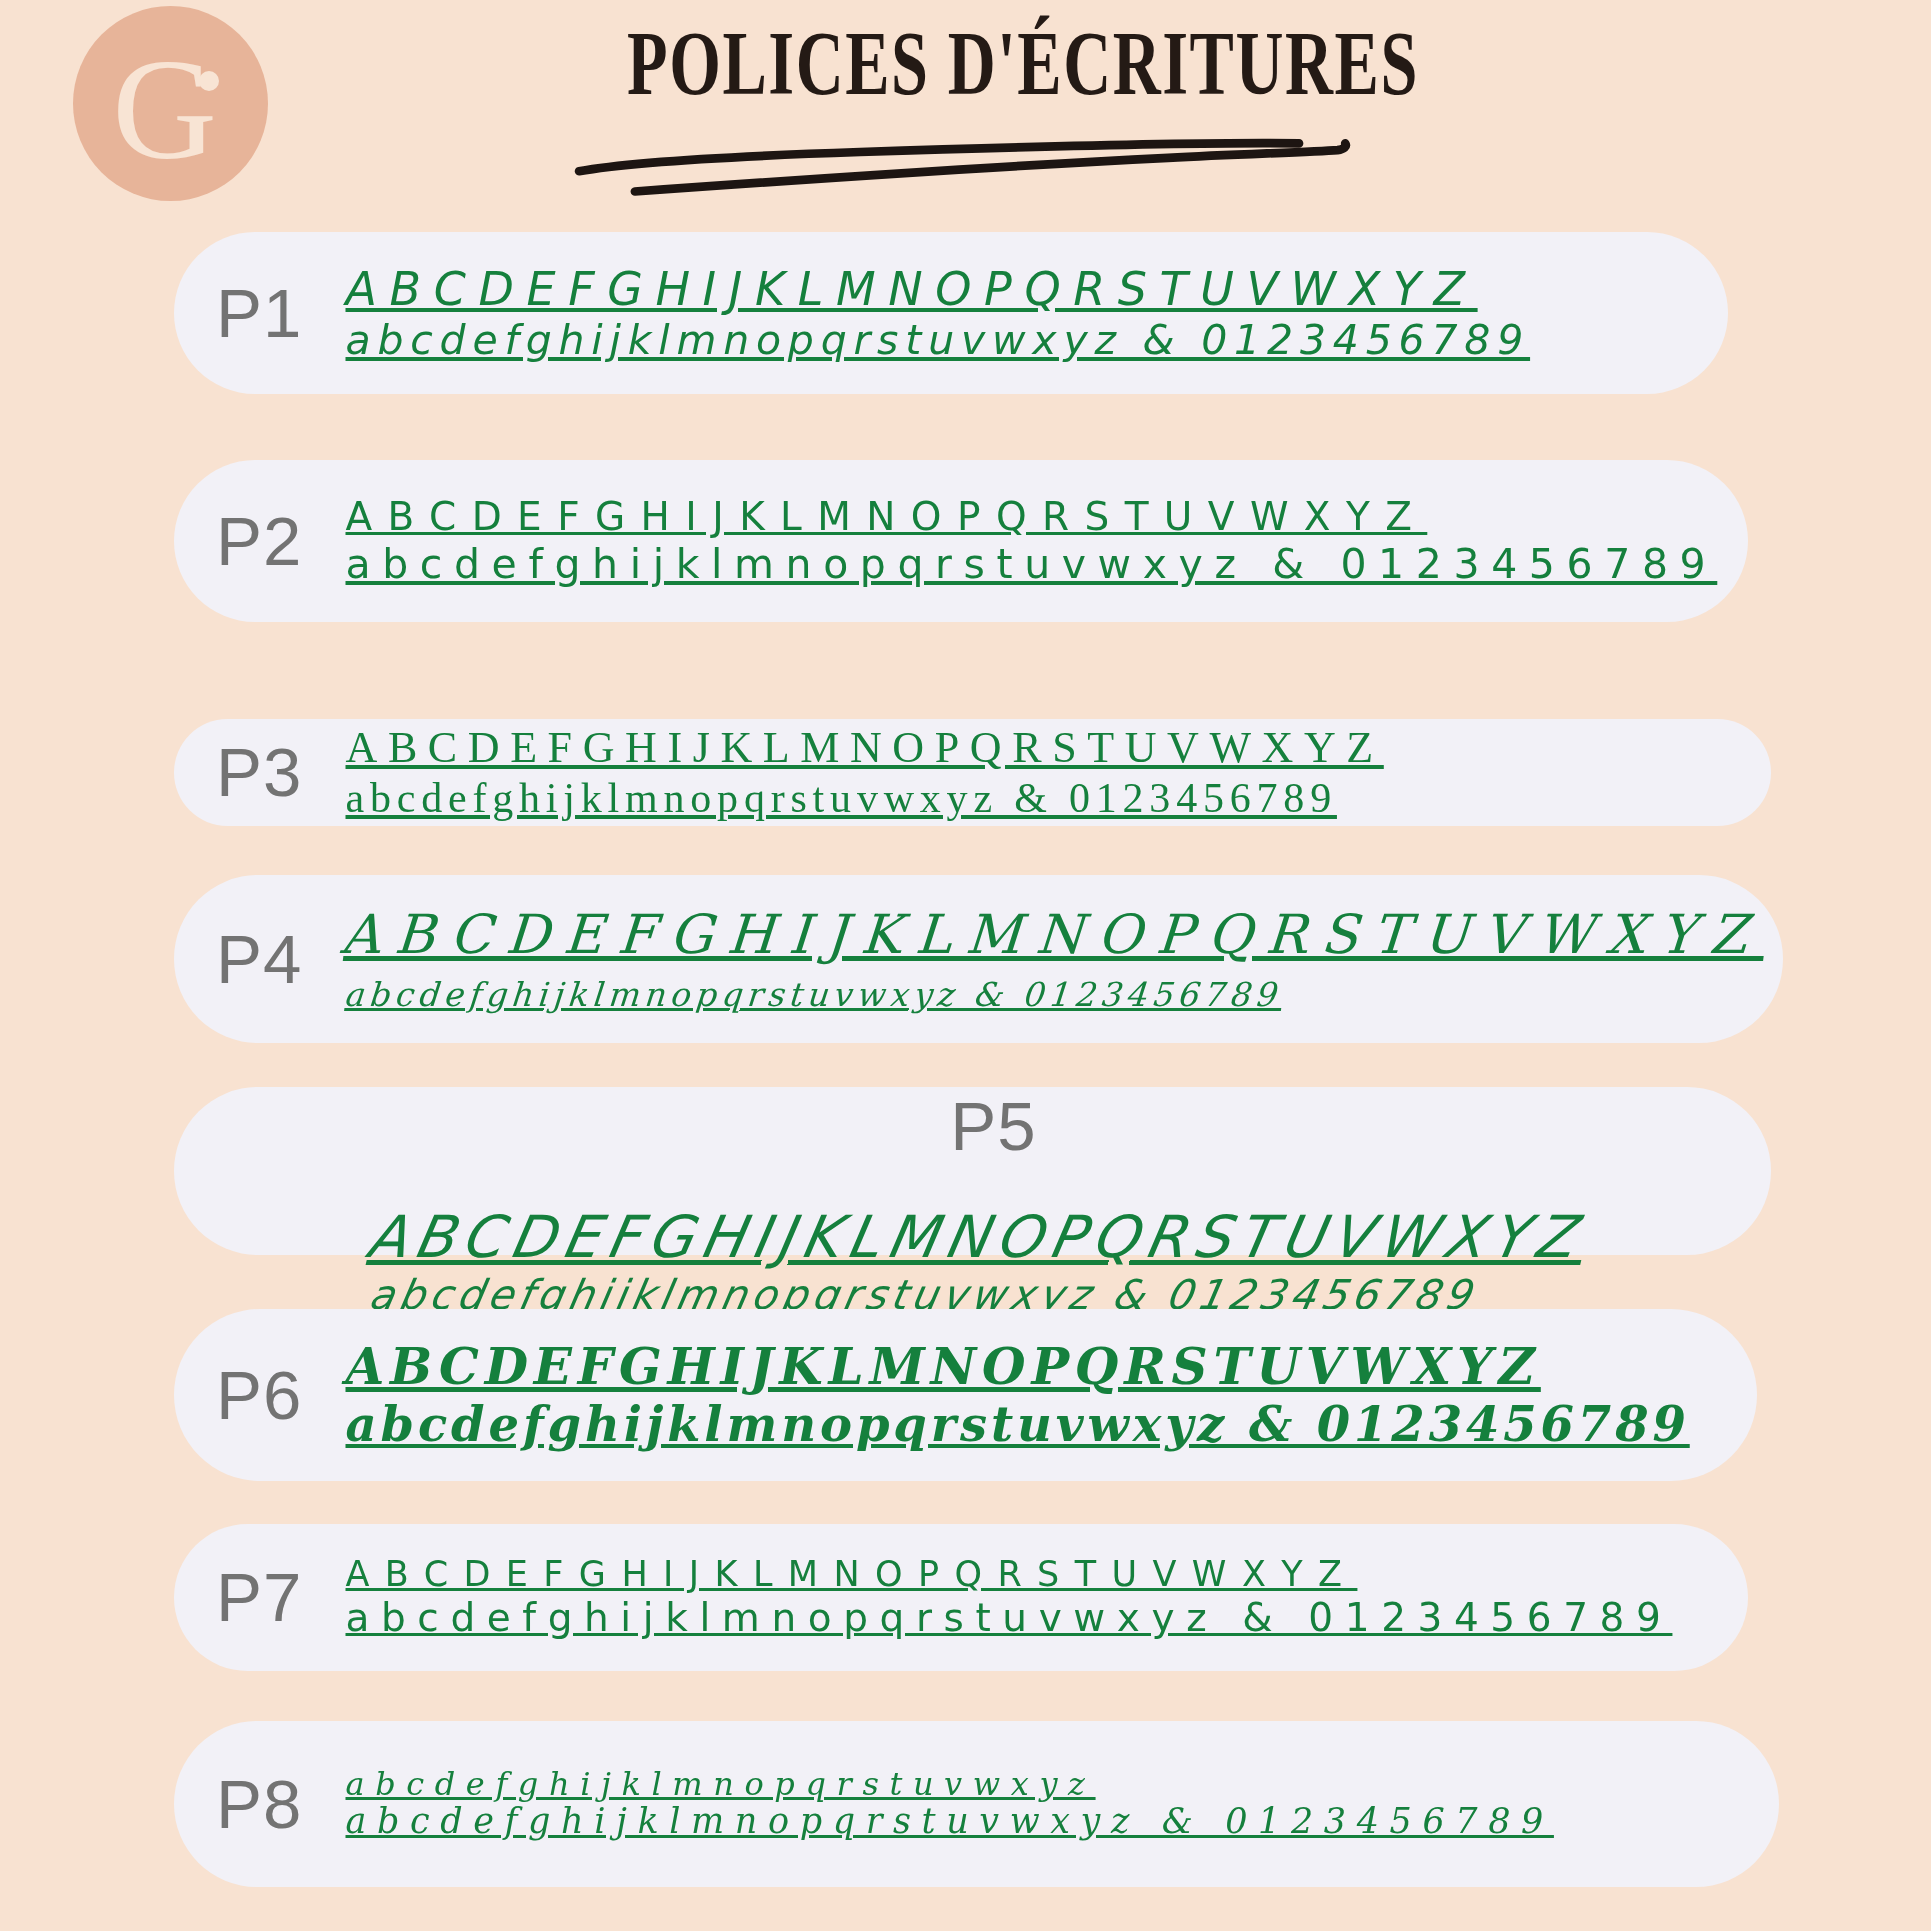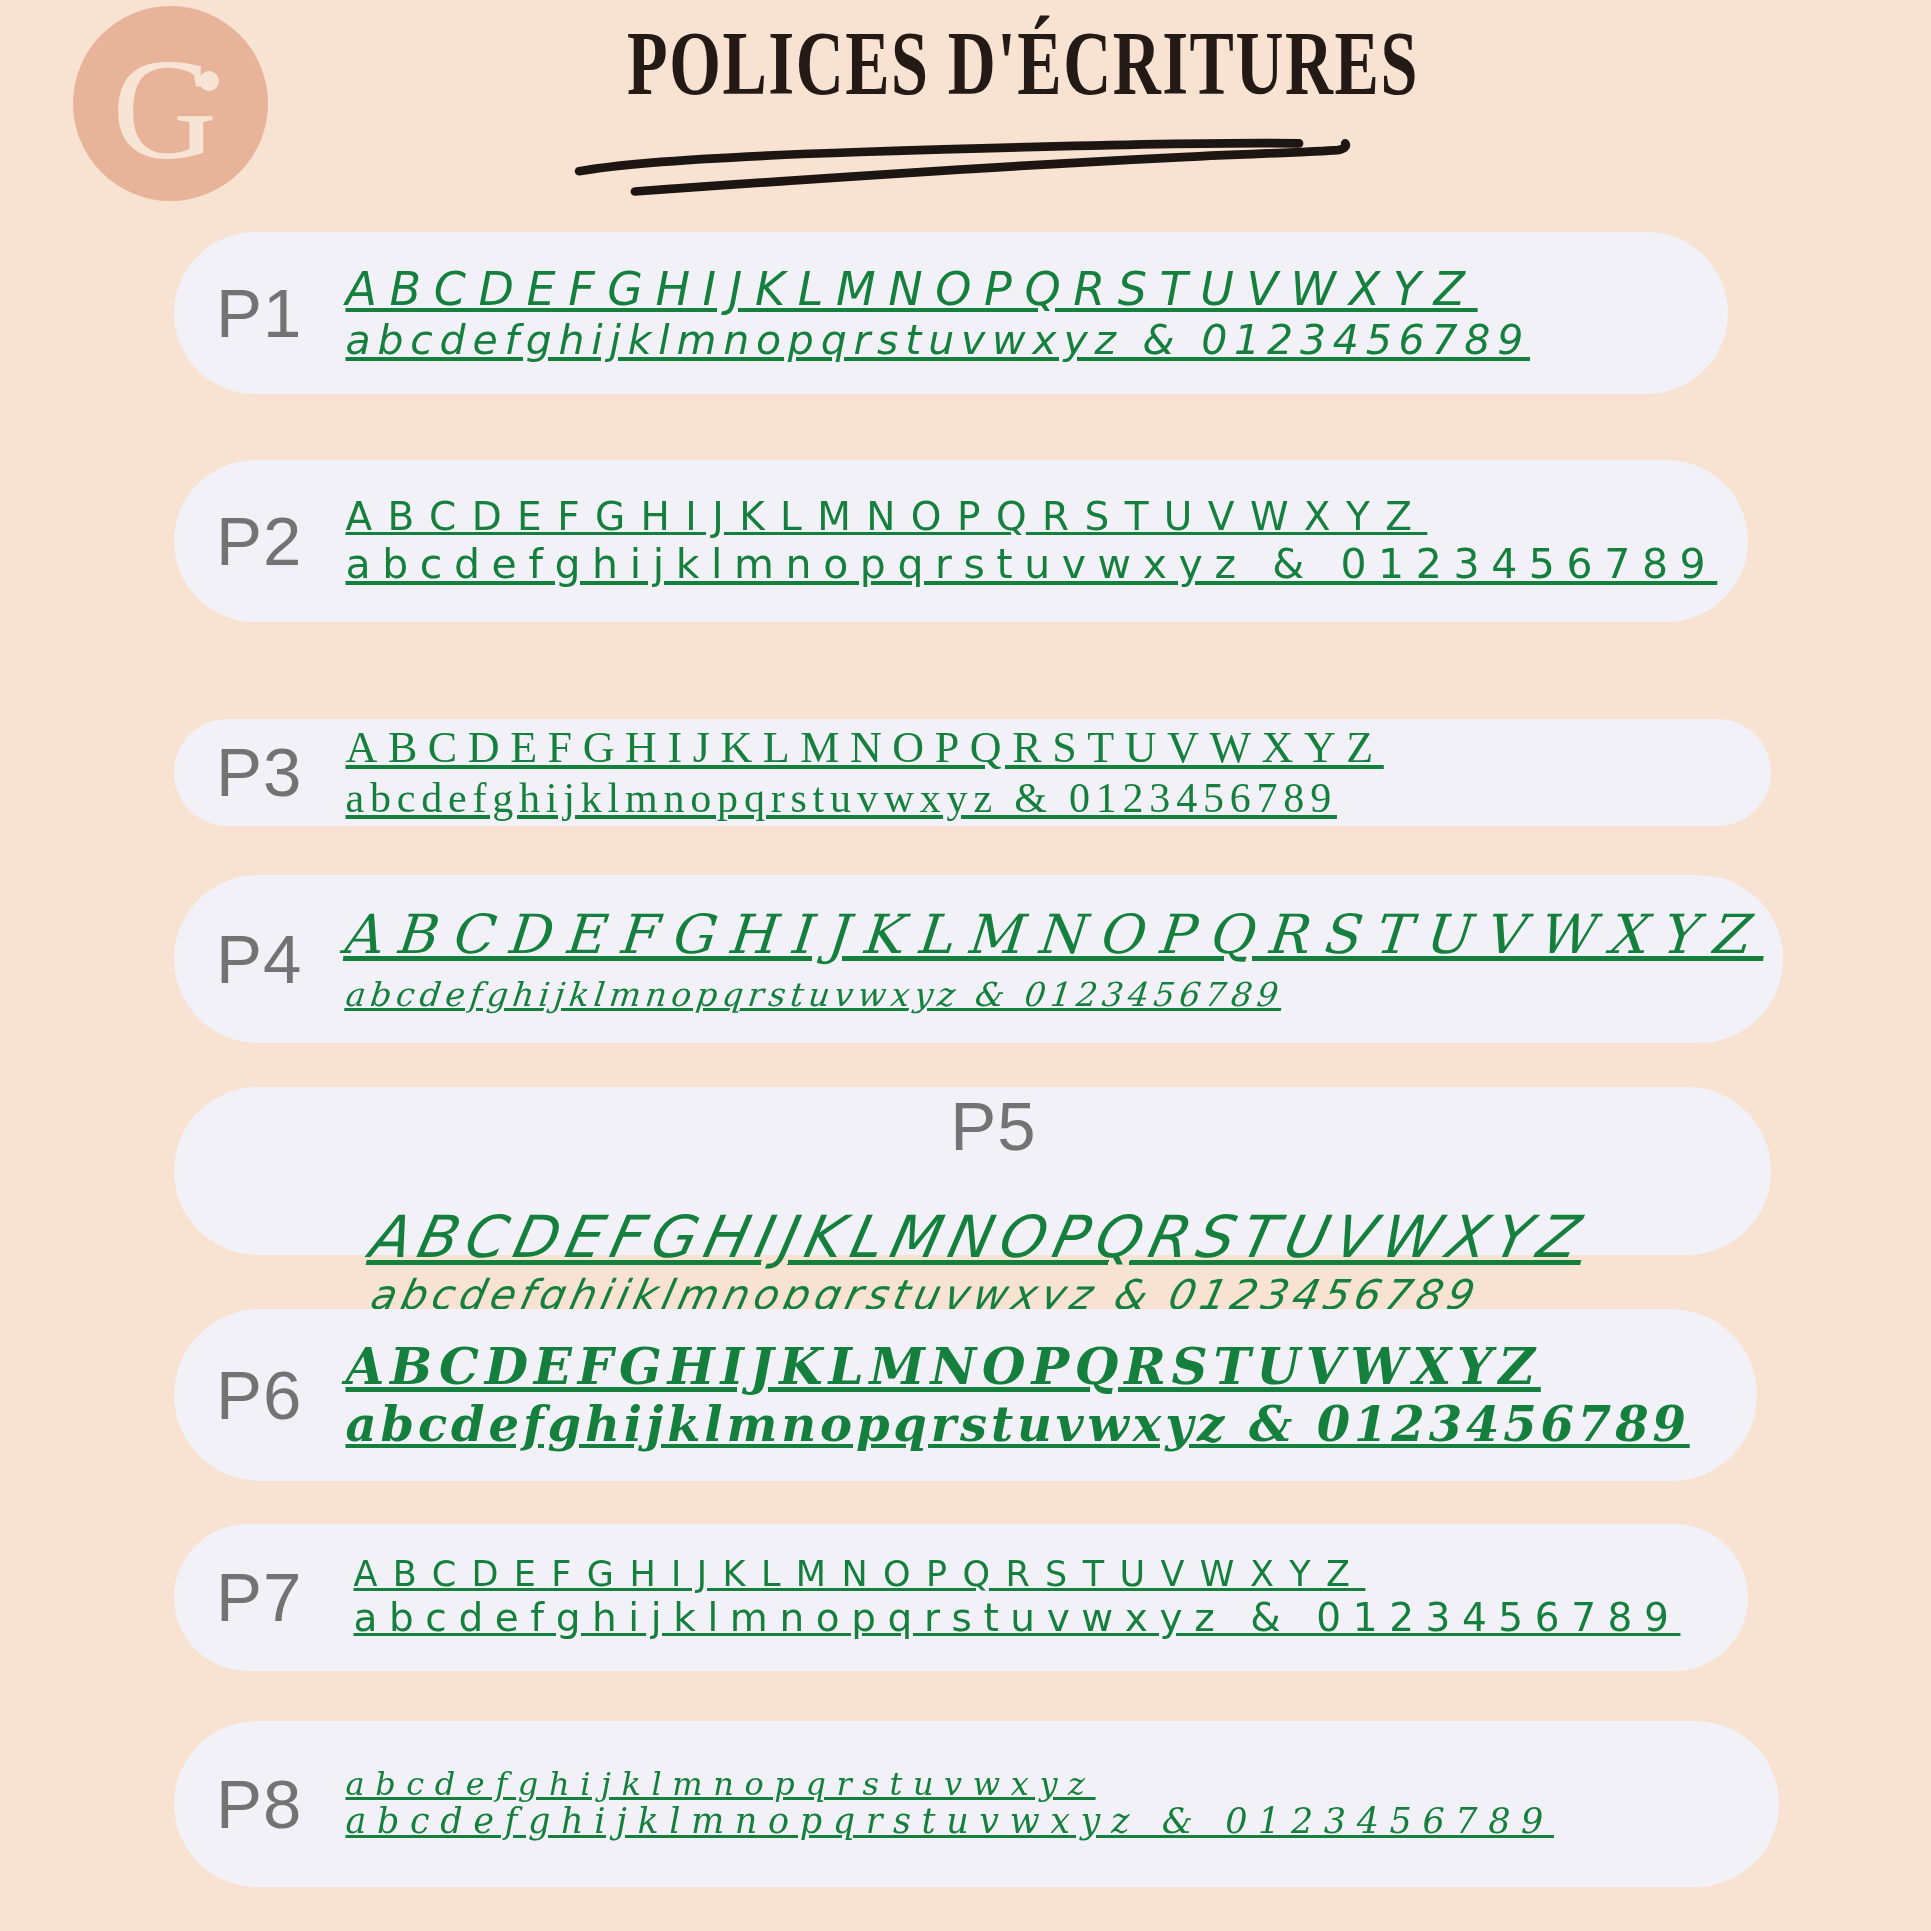--- a/index.html
+++ b/index.html
@@ -62,21 +62,21 @@
     white-space:nowrap;color:#15803d;text-decoration:underline;
   }
   .line{line-height:1.18;}
 
   .row-1{top:232px;height:162px;width:1554px;}
   .row-2{top:460px;height:162px;width:1574px;}
   .row-3{top:676px;height:107px;width:1597px;margin-top:43px;}
   .row-4{top:875px;height:168px;width:1609px;align-items:center;}
   .row-5{top:1087px;height:168px;width:1597px;flex-direction:column;}
   .row-6{top:1309px;height:172px;width:1583px;}
-  .row-7{top:1524px;height:147px;width:1574px;gap:8px;}
+  .row-7{top:1524px;height:147px;width:1574px;}
   .row-8{top:1721px;height:166px;width:1605px;}
 
   
   .f1u{font-family:"DejaVu Sans",sans-serif;font-style:italic;font-size:46px;letter-spacing:12.6px;}
   .f1l{font-family:"DejaVu Sans",sans-serif;font-style:italic;font-size:41px;letter-spacing:6.8px;}
   
   .f2u{font-family:"DejaVu Sans",sans-serif;font-size:39px;letter-spacing:15.4px;}
   .f2l{font-family:"DejaVu Sans",sans-serif;font-size:41px;letter-spacing:11.6px;}
   
   .f3u{font-family:"Liberation Serif",serif;font-size:44px;letter-spacing:10.6px;}

